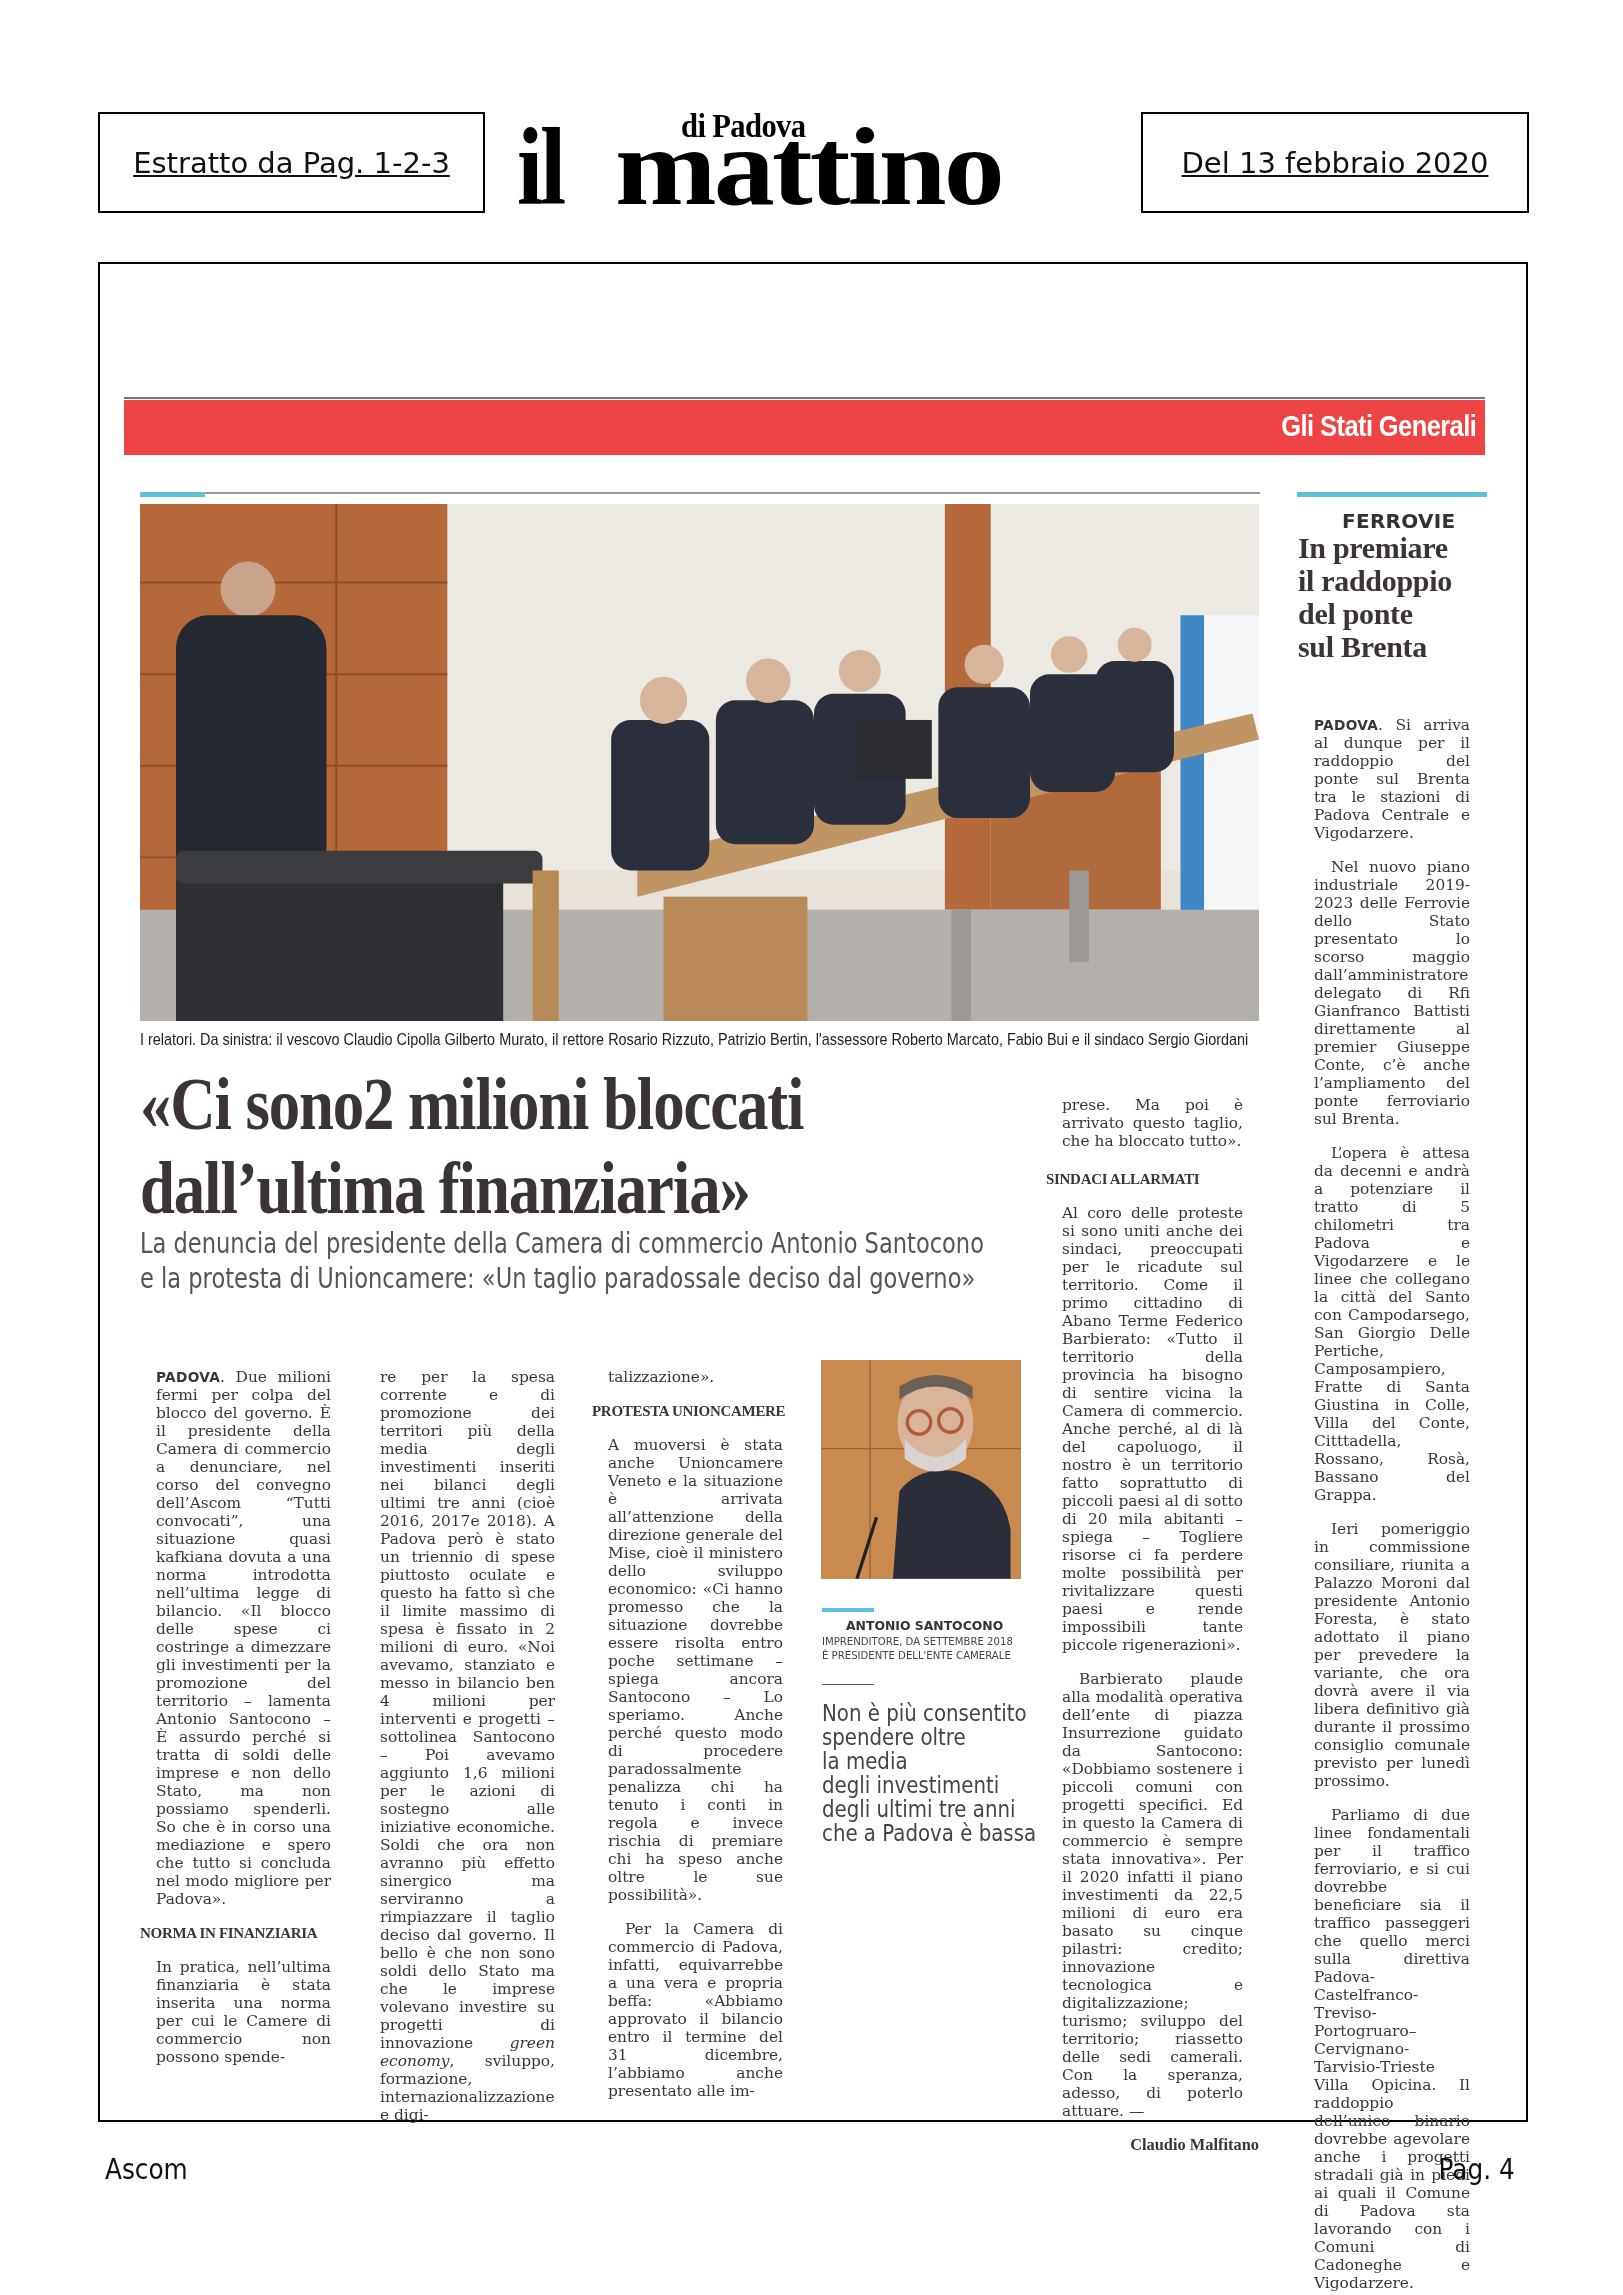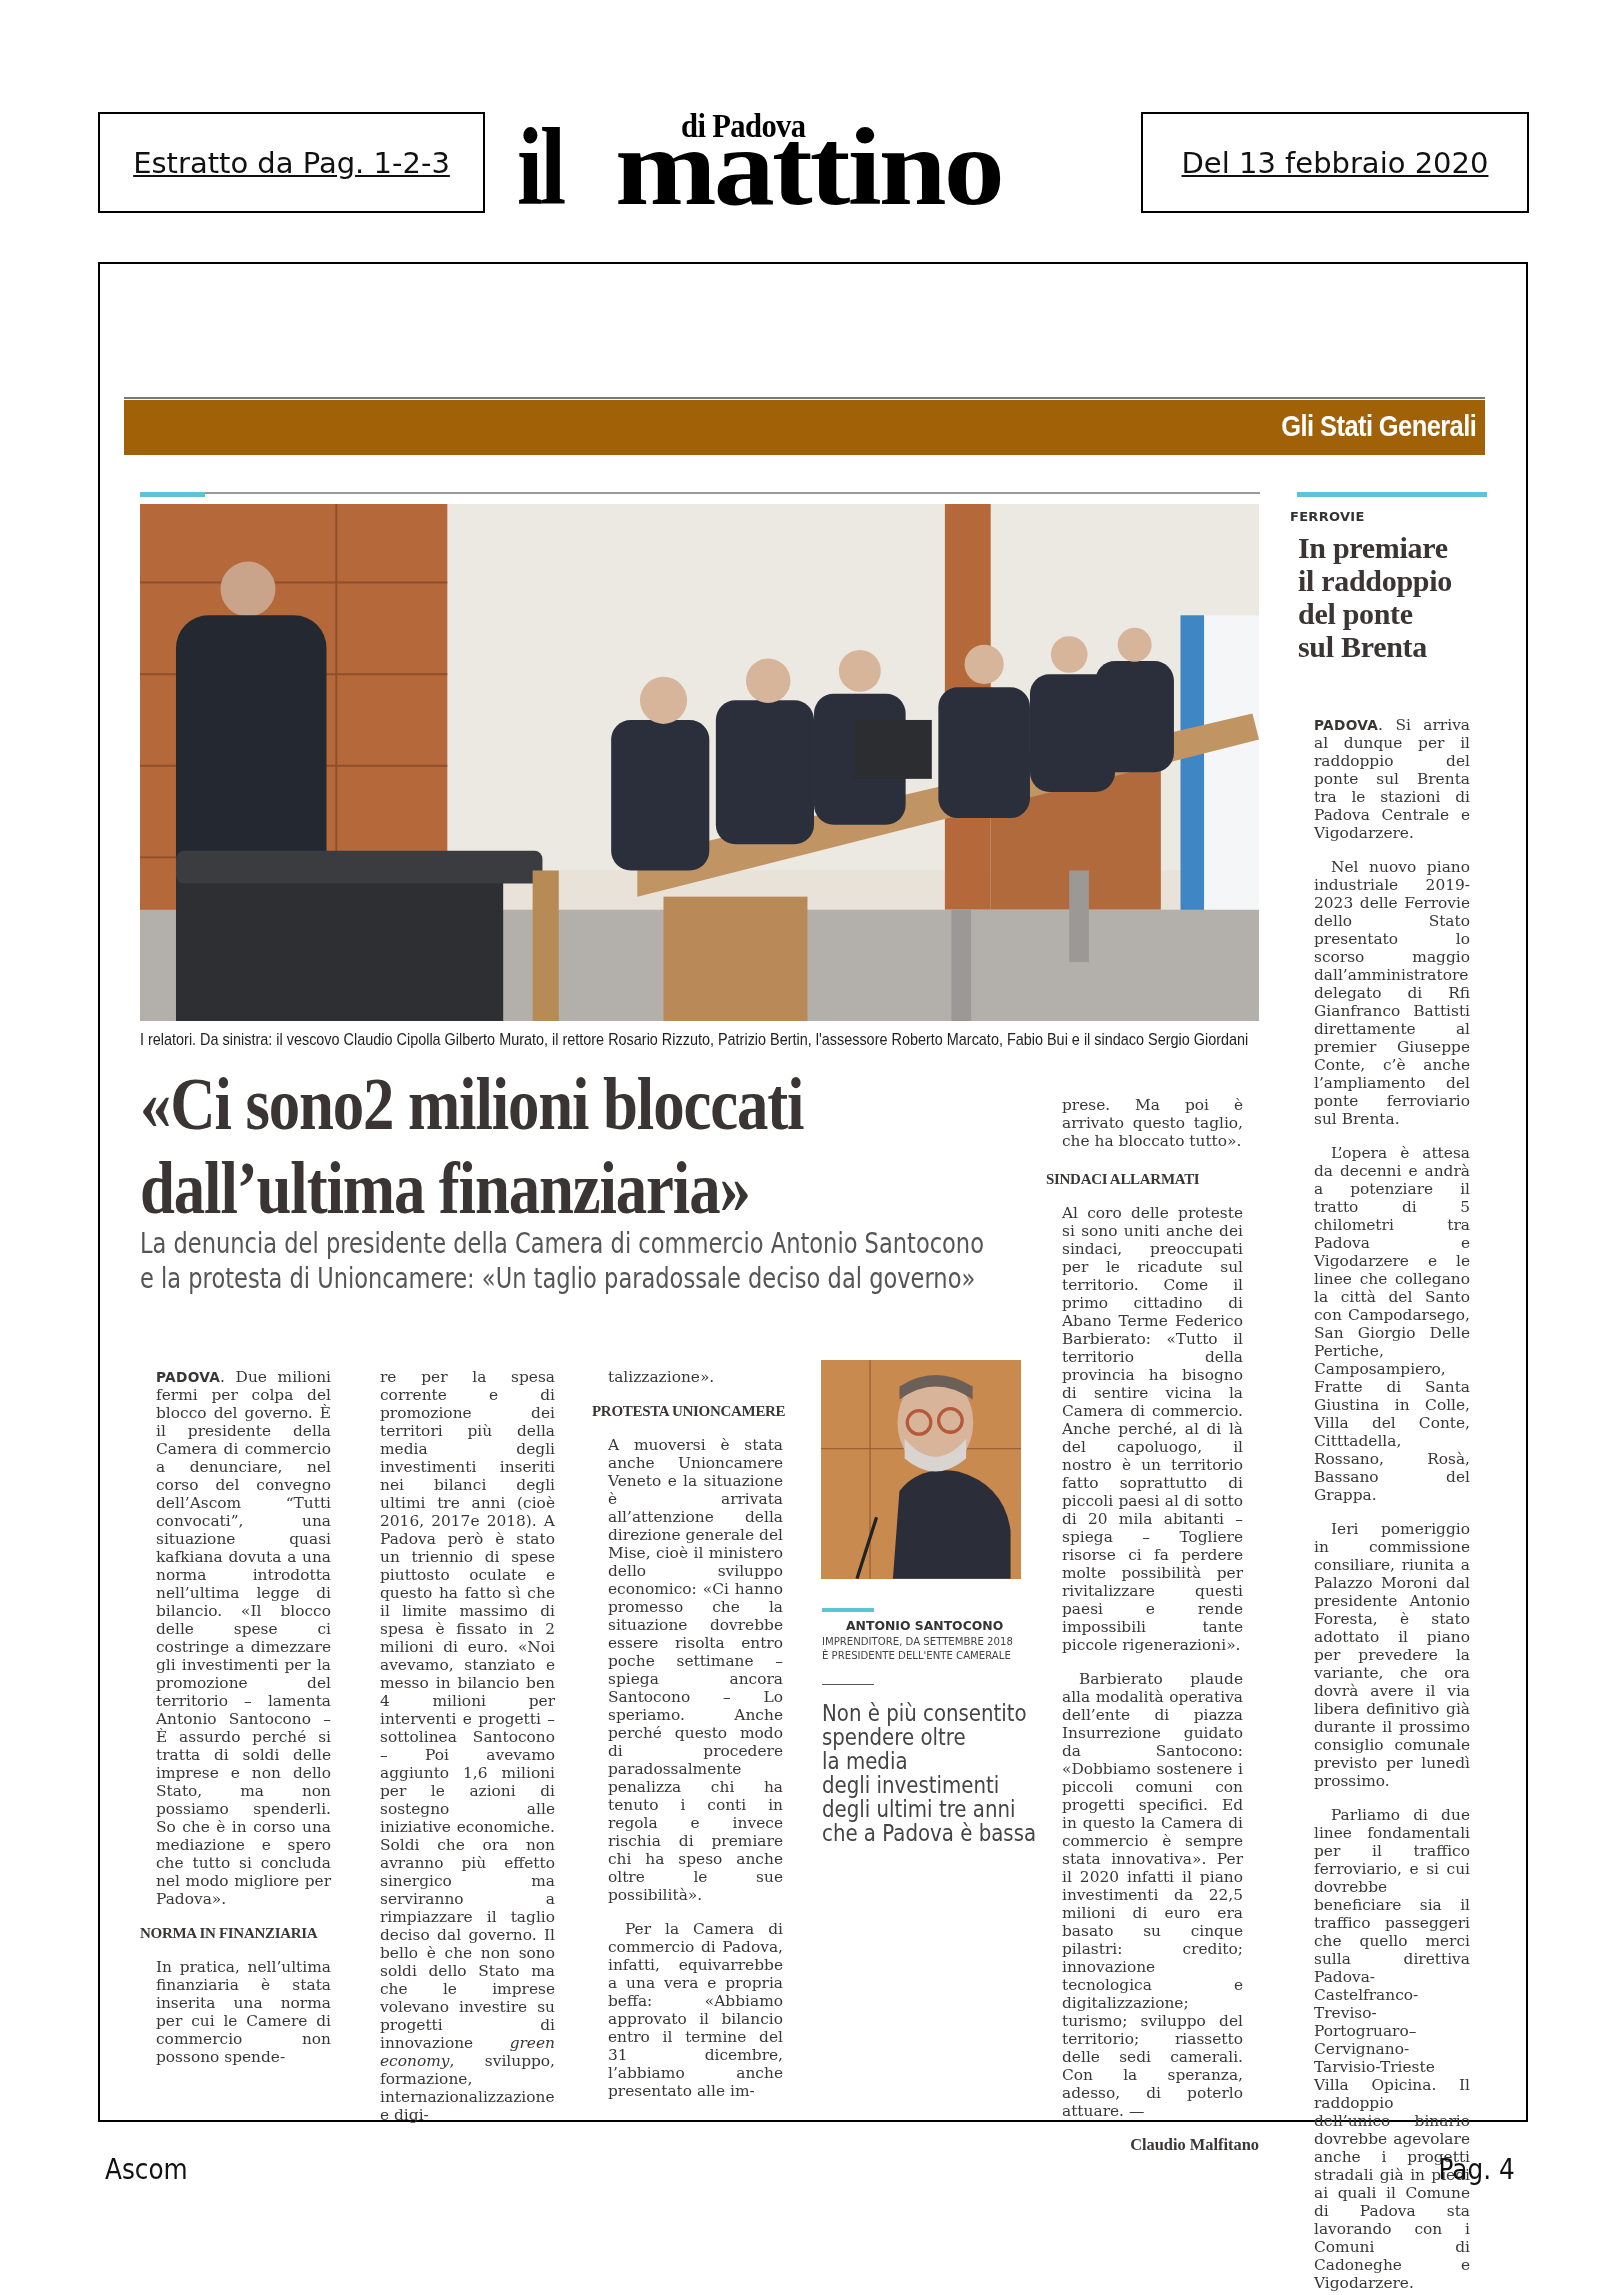--- a/index.html
+++ b/index.html
@@ -9,21 +9,21 @@
   #hdr-left { left:98px; width:387px; }
   #hdr-right { left:1141px; width:388px; }
 
   .masthead { position:absolute; left:517px; top:108px; width:589px; height:105px; }
   .masthead .il { position:absolute; left:0; top:9.8px; font-family:"Liberation Serif", serif; font-weight:bold; font-size:111px; line-height:98px; letter-spacing:-3.9px; transform:scaleX(0.85); transform-origin:left top; color:#000; }
   .masthead .mattino { position:absolute; left:98px; top:9.8px; font-family:"Liberation Serif", serif; font-weight:bold; font-size:111px; line-height:98px; letter-spacing:-2.6px; transform:scaleX(1.1); transform-origin:left top; color:#000; }
   .masthead .dipadova { position:absolute; left:164px; top:-1.3px; font-family:"Liberation Serif", serif; font-weight:bold; font-size:34px; letter-spacing:-0.7px; transform:scaleX(0.9); transform-origin:left top; color:#000; }
 
   #frame { position:absolute; left:98px; top:262px; width:1430px; height:1860px; border:2px solid #000; box-sizing:border-box; }
 
-  .section-bar { position:absolute; left:124px; top:400px; width:1361px; height:55px; background:#a16207; }
+  .section-bar { position:absolute; left:124px; top:400px; width:1361px; height:55px; background:#ef4444; }
   .section-topline { position:absolute; left:124px; top:397px; width:1361px; height:2px; background:#777; }
   .section-bar .label { position:absolute; right:9.2px; top:9.2px; font-family:"Liberation Sans", sans-serif; font-weight:bold; font-size:30px; color:#fff; letter-spacing:-0.7px; transform:scaleX(0.85); transform-origin:right top; }
 
   .rule { position:absolute; height:2px; background:#999; }
   .cyan-tab { position:absolute; height:5.2px; background:#5ec3d6; }
 
   .photo-main { position:absolute; left:140px; top:504px; width:1119px; height:517px; overflow:hidden; background:#d9d2c8; }
   .photo-caption { position:absolute; left:140px; top:1030px; width:1126px; font-family:"Liberation Sans", sans-serif; font-size:16.4px; color:#222; transform:scaleX(0.88); transform-origin:left top; white-space:nowrap; }
 
   .headline { position:absolute; left:140px; top:1063px; width:903px; font-family:"Liberation Serif", serif; font-weight:bold; font-size:73px; line-height:84px; color:#3a3434; letter-spacing:-1.3px; transform:scaleX(0.86); transform-origin:left top; white-space:nowrap; }
@@ -37,21 +37,21 @@
   .col .sig { text-align:right; font-family:"Liberation Serif", serif; font-weight:bold; font-size:16.4px; margin-top:7.9px; }
 
   .portrait { position:absolute; left:821px; top:1360px; width:200px; height:219px; overflow:hidden; background:#c8874a; }
   .pcap-line { position:absolute; left:822px; top:1608px; width:52px; height:3.9px; background:#5ec3d6; }
   .pcap-name { position:absolute; left:846px; top:1618px; font-family:"DejaVu Sans", sans-serif; font-weight:bold; font-size:12.4px; color:#333; letter-spacing:0px; }
   .pcap-role { position:absolute; left:822px; top:1635px; font-family:"DejaVu Sans", sans-serif; font-size:11px; line-height:14.4px; color:#444; transform:scaleX(0.92); transform-origin:left top; white-space:nowrap; }
   .pcap-rule { position:absolute; left:822px; top:1684px; width:52px; height:1.3px; background:#555; }
   .pullquote { position:absolute; left:822px; top:1701px; width:222px; font-family:"DejaVu Sans", sans-serif; font-size:23px; line-height:24px; color:#444; transform:scaleX(0.86); transform-origin:left top; }
   .pullquote div { white-space:nowrap; }
 
-  .side-kicker { position:absolute; left:1290px; top:509px; font-family:"DejaVu Sans", sans-serif; font-weight:bold; font-size:13px; color:#333; letter-spacing:0.3px; }
+  .side-kicker { position:absolute; left:1342px; top:509px; font-family:"DejaVu Sans", sans-serif; font-weight:bold; font-size:20px; color:#333; letter-spacing:0.3px; }
   .side-title { position:absolute; left:1298px; top:531px; width:196px; font-family:"Liberation Serif", serif; font-weight:bold; font-size:30px; line-height:33px; color:#3a3434; letter-spacing:-0.3px; }
   .side-title div { white-space:nowrap; }
 
   .footer-left { position:absolute; left:105px; top:2153px; font-family:"DejaVu Sans", sans-serif; font-size:27.5px; color:#111; transform:scaleX(0.9); transform-origin:left top; }
   .footer-right { position:absolute; right:108px; top:2153px; font-family:"DejaVu Sans", sans-serif; font-size:27.5px; color:#111; transform:scaleX(0.9); transform-origin:right top; }
 </style>
 </head>
 <body>
 
 <div id="hdr-left" class="hdr-box">

